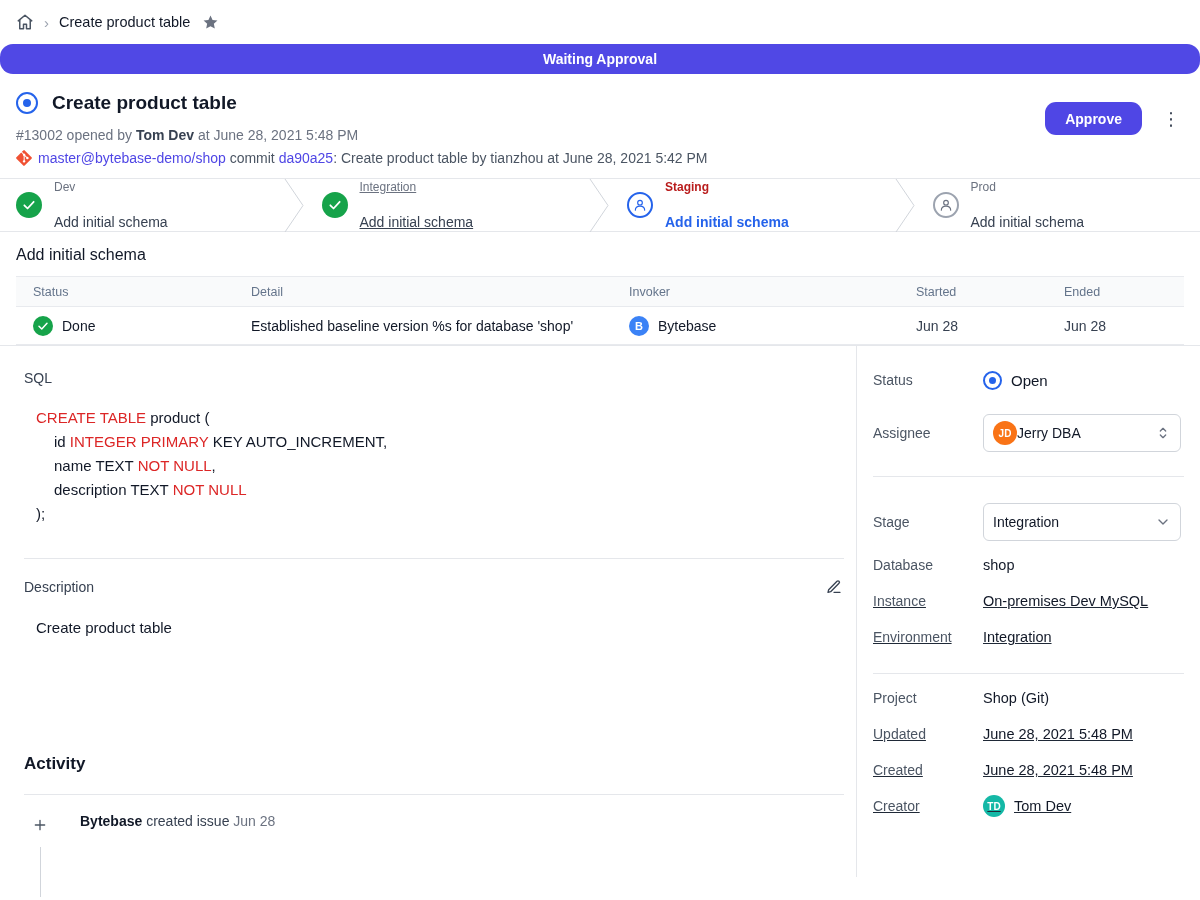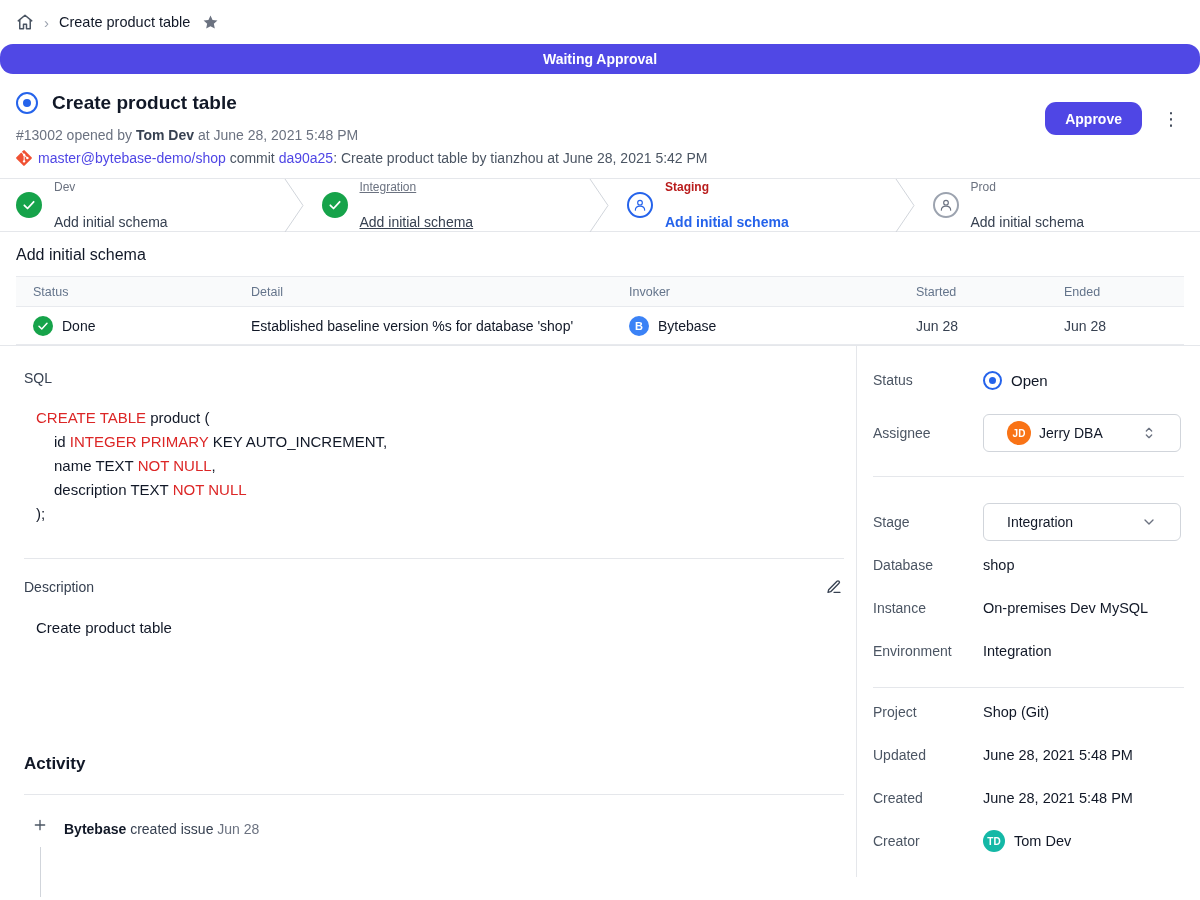--- a/index.html
+++ b/index.html
@@ -81,34 +81,34 @@
   .kw { color:#dc2626; }
   
   .h-divider { border-top:1px solid #e5e7eb; margin-top:32px; }
   .desc-row { margin-top:18px; display:flex; align-items:center; justify-content:space-between; }
   .desc-label { font-size:14px; color:#374151; }
   .edit-btn { cursor:pointer; display:flex; padding:2px; }
   .desc-text { margin-top:22px; margin-left:12px; font-size:15px; color:#111827; }
   
   .activity-title { margin-top:118px; font-size:17px; font-weight:700; color:#111827; }
   .activity-divider { border-top:1px solid #e5e7eb; margin-top:20px; }
-  .activity-item { margin-top:18px; display:flex; align-items:flex-end; gap:12px; padding-left:4px; position:relative; }
+  .activity-item { margin-top:18px; display:flex; align-items:flex-start; gap:28px; padding-left:4px; position:relative; }
   .plus-wrap { width:24px; height:24px; display:flex; align-items:center; justify-content:center; flex:none; }
   .timeline-line { position:absolute; left:16px; top:34px; width:1px; height:50px; background:#d1d5db; }
   .activity-text { font-size:14px; color:#374151; }
   .activity-text .actor { font-weight:700; color:#111827; }
   .activity-text .date { color:#6b7280; }
   
   .side-row { display:flex; align-items:center; min-height:24px; }
   .side-label { width:110px; flex:none; font-size:14px; color:#4b5563; }
   .side-value { font-size:14.5px; color:#111827; display:flex; align-items:center; gap:9px; }
   .side-divider { border-top:1px solid #e5e7eb; margin-top:24px; }
-  .mt22 { margin-top:22px; } .mt20 { margin-top:12px; } .mt19 { margin-top:19px; } .mt26 { margin-top:26px; }
+  .mt22 { margin-top:22px; } .mt20 { margin-top:12px; } .mt19 { margin-top:12px;text-decoration:underline; } .mt26 { margin-top:26px; }
   .select-box { width:198px; height:38px; border:1px solid #d1d5db; border-radius:6px; background:#fff;
-                display:flex; align-items:center; gap:8px; padding:0 23px; cursor:pointer; font-size:14px; color:#111827; }
+                display:flex; align-items:center; padding:0 9px; cursor:pointer; font-size:14px; color:#111827; }
   .select-box .caret { margin-left:auto; display:flex; }
   .status-open { font-size:15px; color:#111827; }
 </style>
 </head>
 <body>
 
 <div class="crumbbar">
   <span class="home-btn">
     <svg viewBox="0 0 24 24" width="18" height="18" fill="none" stroke="#4b5563" stroke-width="2" stroke-linecap="round" stroke-linejoin="round">
         <path d="M3 10.5 12 3l9 7.5"></path>

